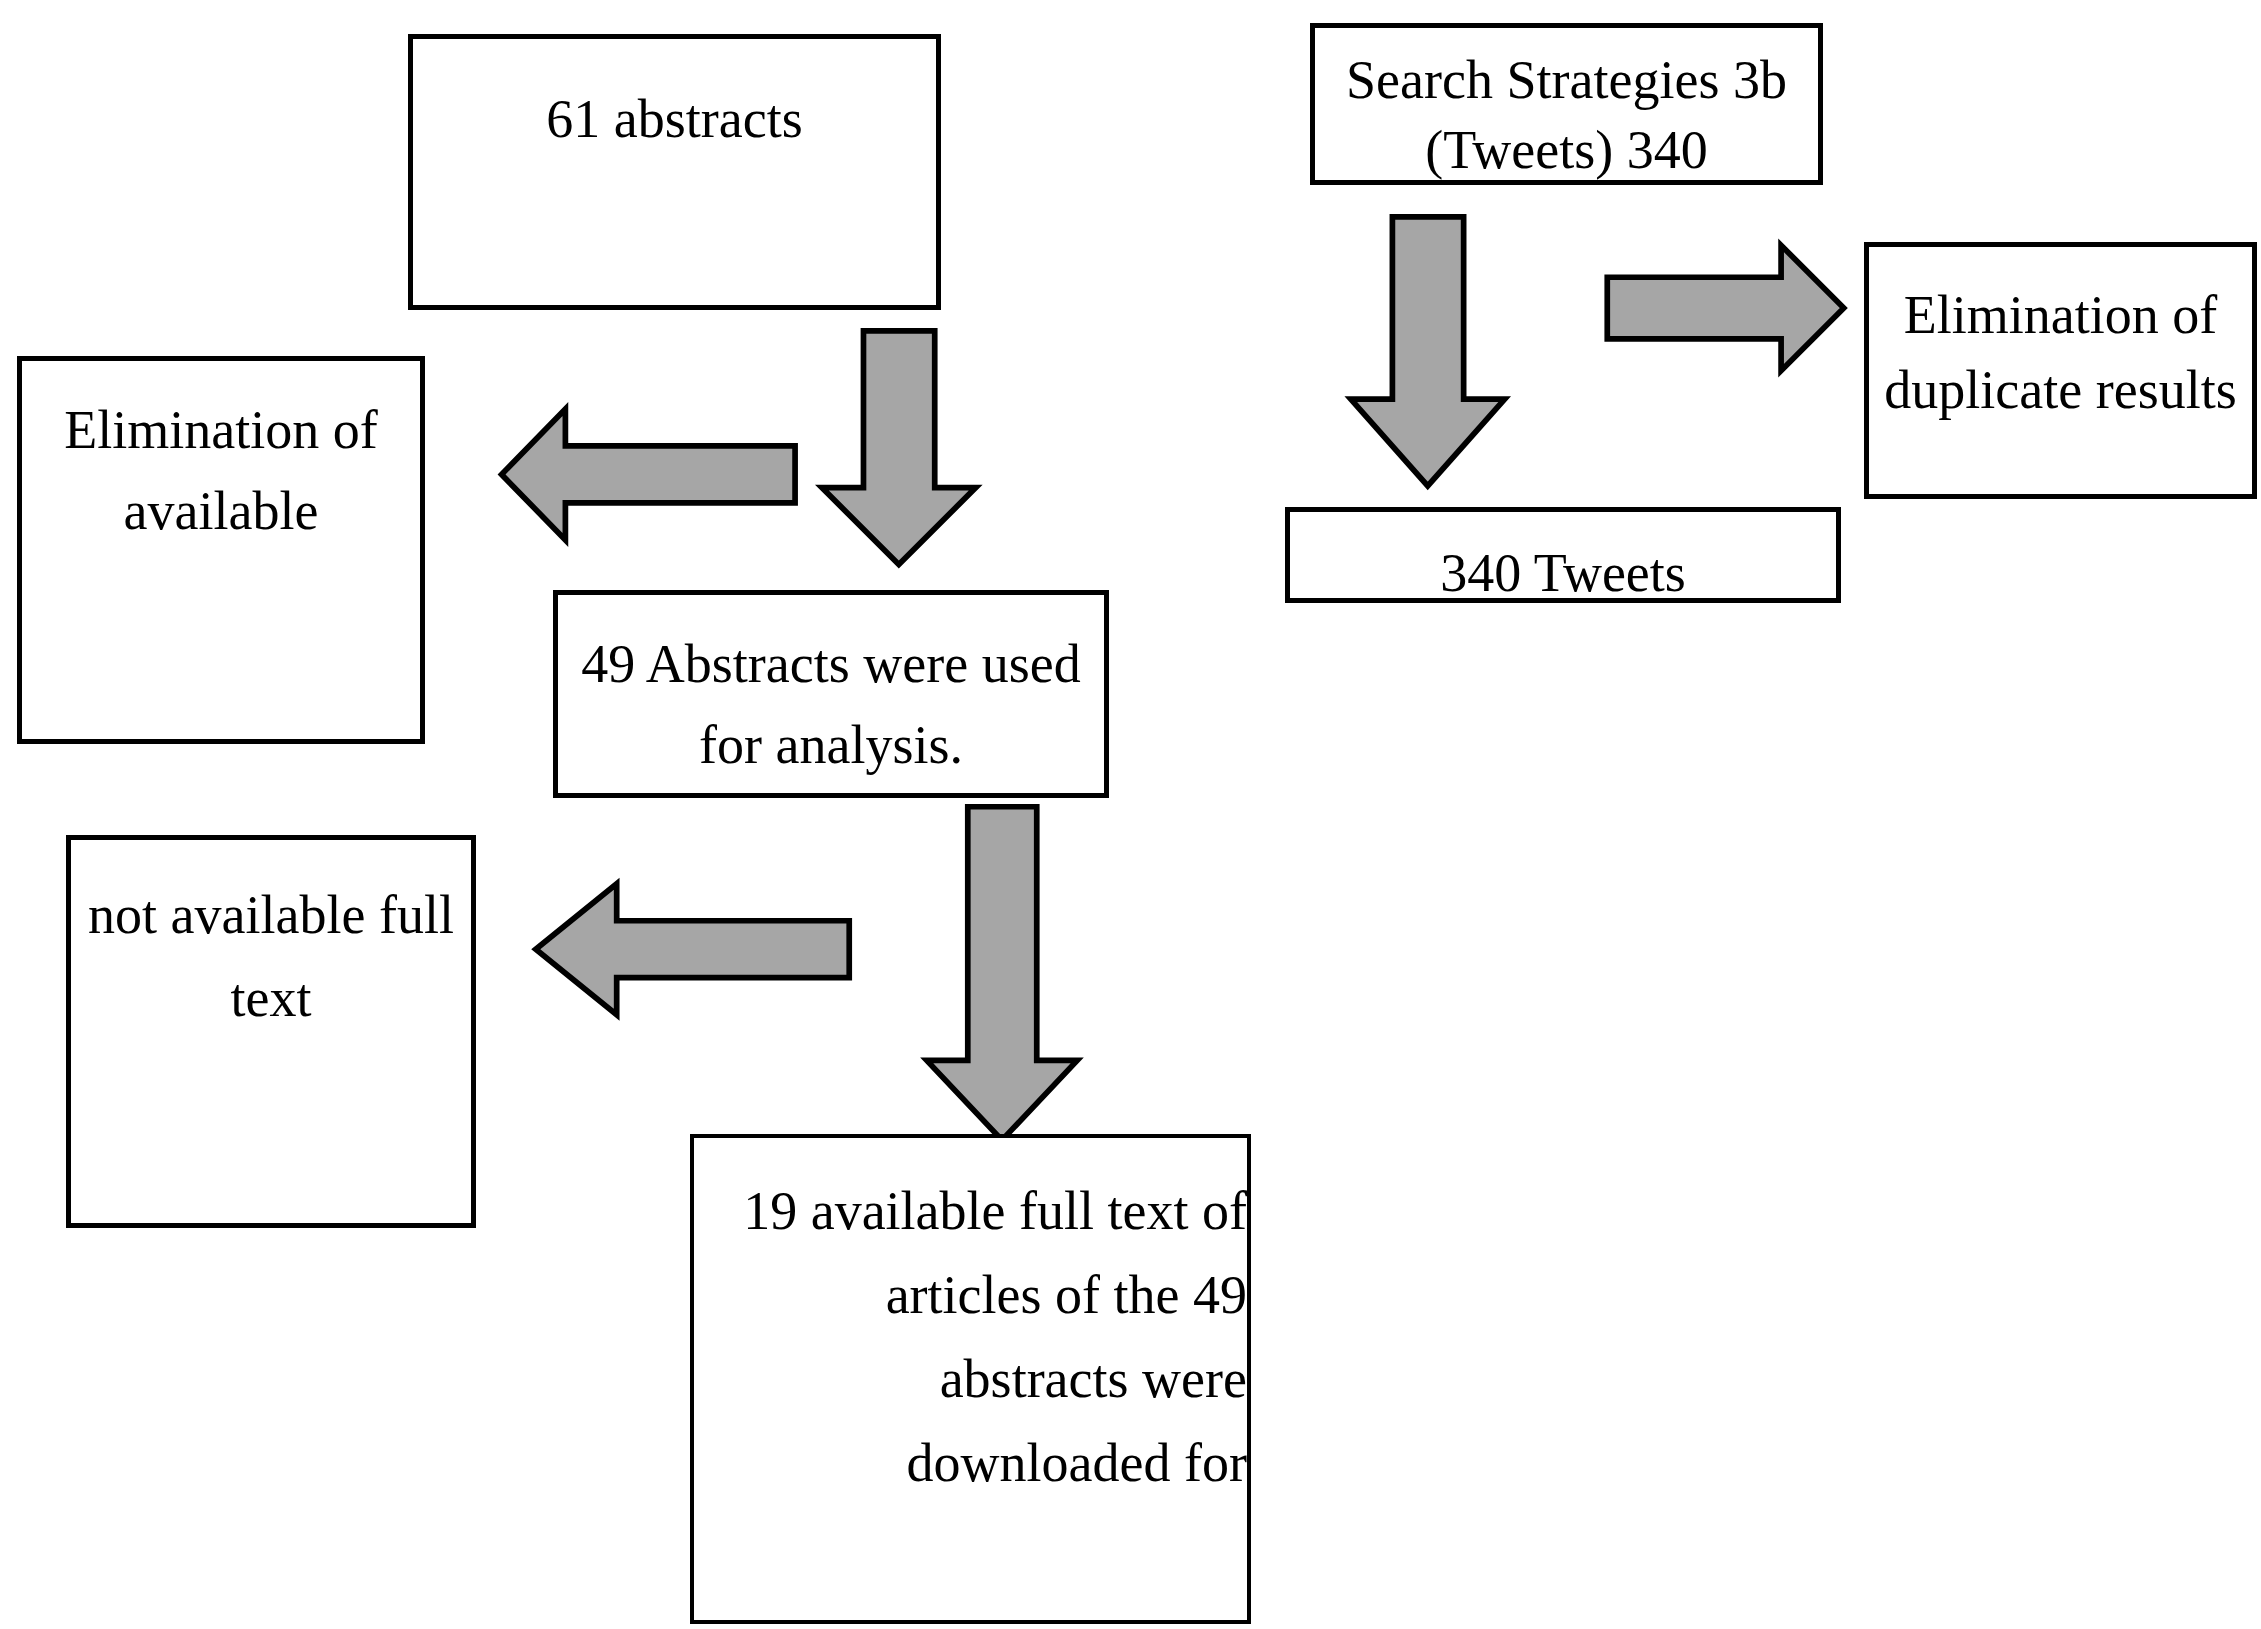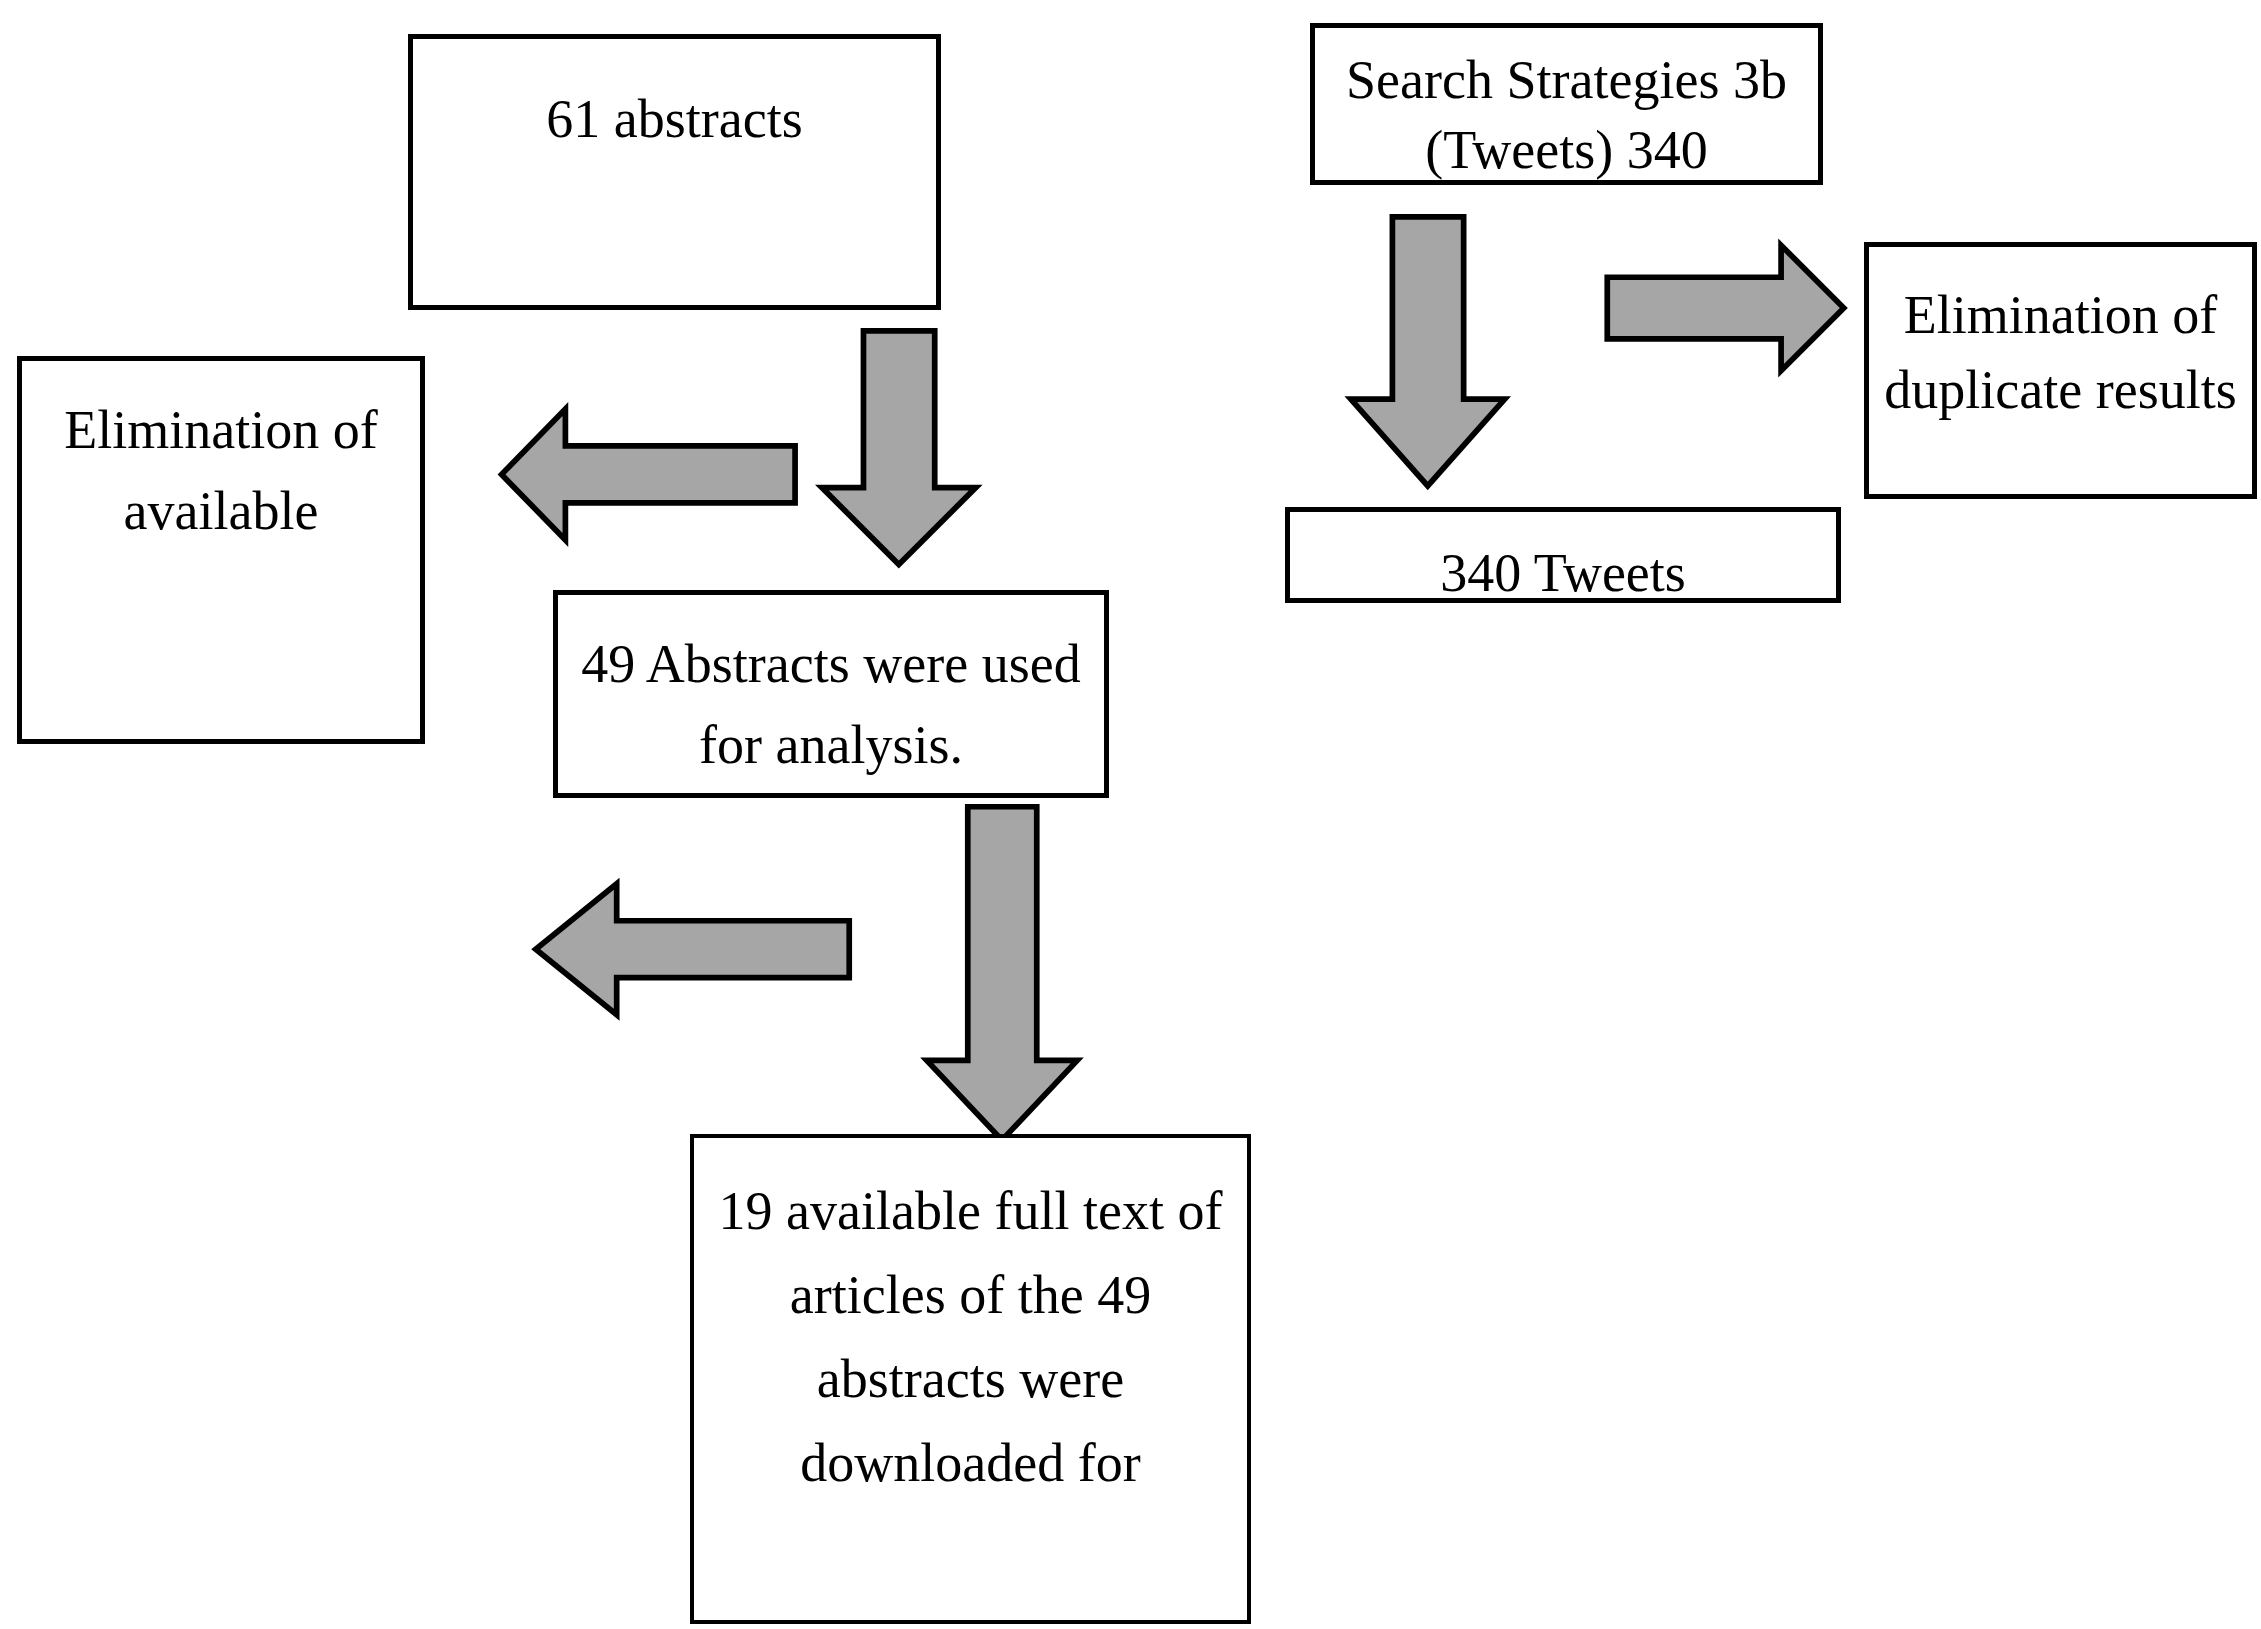--- a/index.html
+++ b/index.html
@@ -27,21 +27,21 @@
   .box .ln {
     display: block;
   }
   #box-a { left: 408px;  top: 34px;   width: 533px; height: 276px; padding-top: 40px; line-height: 80px; }
   #box-b { left: 1268px; top: 23px;   width: 513px; height: 162px; padding-top: 17px; line-height: 70px; margin-left: 42px; }
   #box-c { left: 1864px; top: 242px;  width: 393px; height: 257px; padding-top: 31px; line-height: 75px; }
   #box-d { left: 17px;   top: 356px;  width: 408px; height: 388px; padding-top: 28.5px; line-height: 81px; }
   #box-e { left: 544px;  top: 590px; width: 556px; height: 208px; padding-top: 28.5px; line-height: 81px; margin-left: 9px; }
   #box-f { left: 1285px; top: 507px;  width: 556px; height: 96px; padding-top: 27px; line-height: 68px; text-align: center; }
   #box-g { left: 66px;  top: 835px; width: 410px; height: 393px; padding-top: 34px; line-height: 83px; }
-  #box-h { left: 690px; top: 1134px; width: 561px; height: 490px; padding-top: 31px; line-height: 84px; border-width: 4.6px; }
+  #box-h { left: 690px; top: 1134px; width: 561px; height: 490px; padding-top: 31px; line-height: 84px; border-width: 4.6px; text-align: right; }
   .arrow-layer {
     position: absolute;
     left: 0; top: 0;
     width: 2261px;
     height: 1630px;
   }
   .arrow-layer polygon {
     fill: var(--arrow-fill, #a6a6a6);
     stroke: var(--arrow-stroke, #000000);
     stroke-width: 10;
@@ -83,20 +83,24 @@
 
   <div class="box" id="box-e">
     <span class="ln">49 Abstracts were used</span>
     <span class="ln">for analysis.</span>
   </div>
 
   <div class="box" id="box-f">
     <span class="ln">340 Tweets</span>
   </div>
 
+  <div class="box" id="box-g">
+    <span class="ln">not available full</span>
+    <span class="ln">text</span>
+  </div>
 
   <div class="box" id="box-h">
     <span class="ln">19 available full text of</span>
     <span class="ln">articles of the 49</span>
     <span class="ln">abstracts were</span>
     <span class="ln">downloaded for</span>
   </div>
 
 </div>
 

